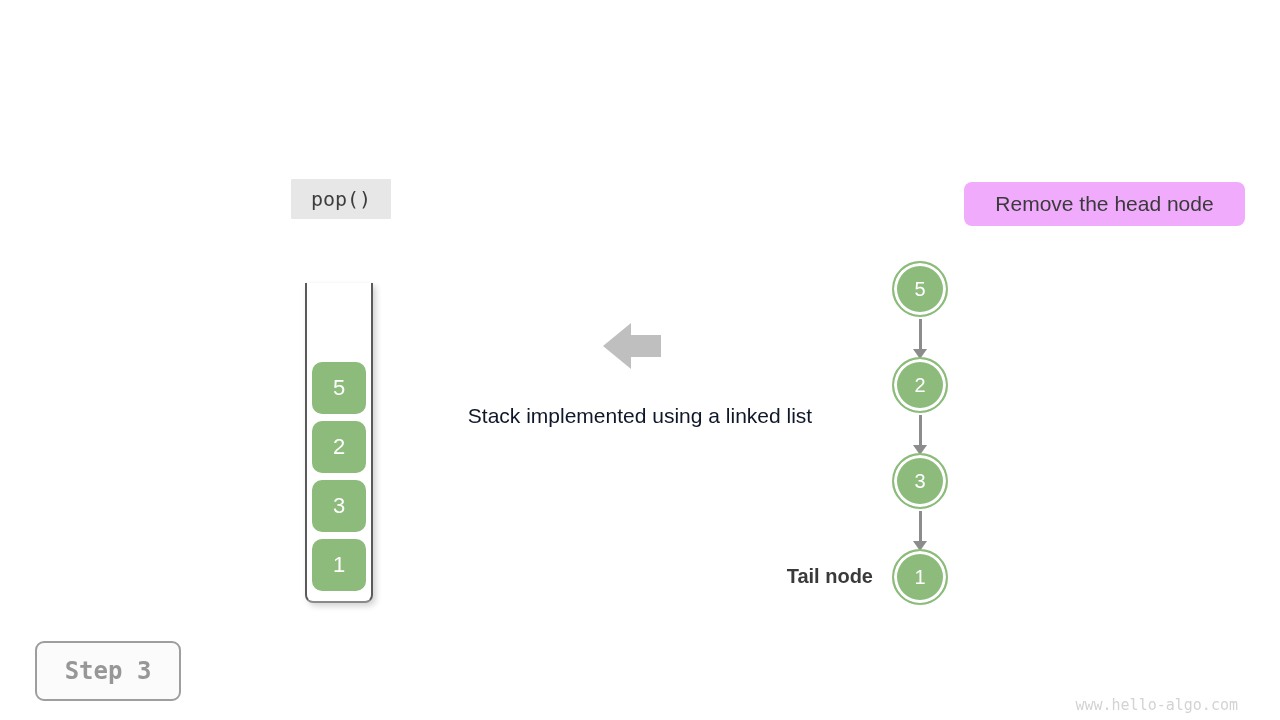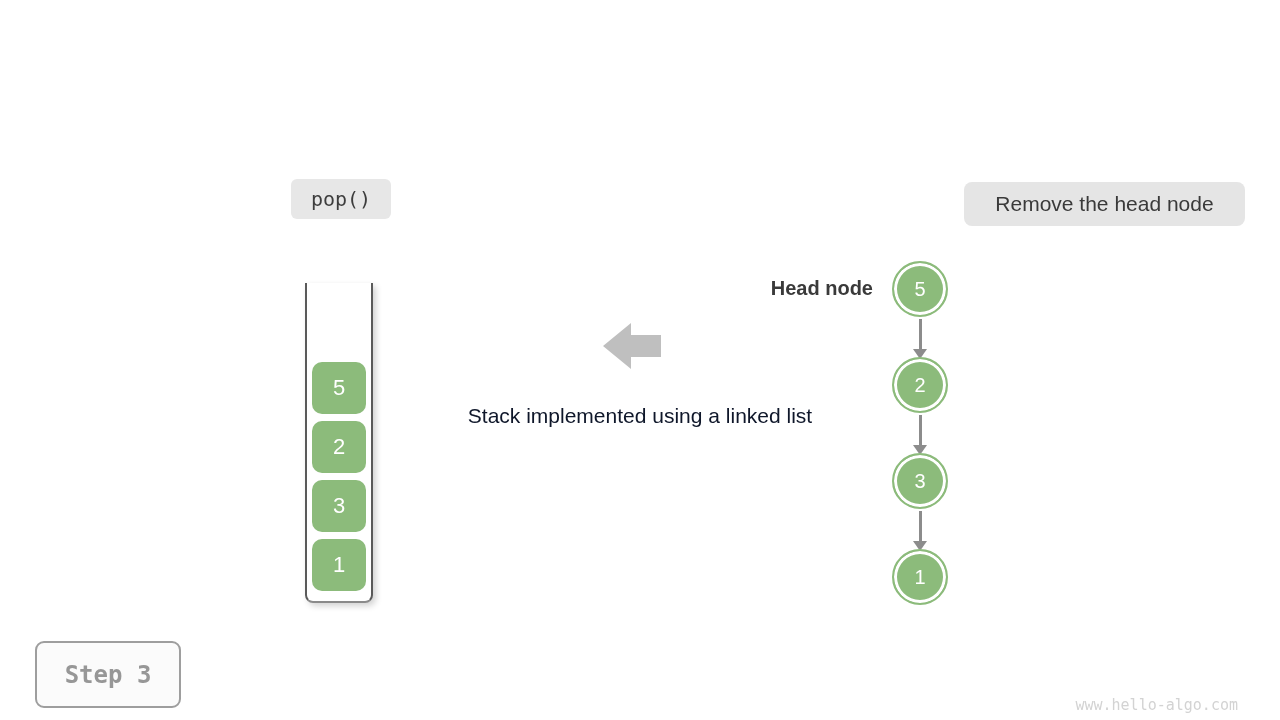--- a/index.html
+++ b/index.html
@@ -11,32 +11,32 @@
     overflow: hidden;
     font-family: "Liberation Sans", sans-serif;
   }
 
   
   .pop-box {
     position: absolute;
     left: 291px; top: 179px;
     width: 100px; height: 40px;
     background: #e7e7e7;
-    border-radius: 6px;
+    border-radius: 1px;
     display: flex; align-items: center; justify-content: center;
     font-family: "DejaVu Sans Mono", "Liberation Mono", monospace;
     font-size: 20px; color: #3d3d3d;
   }
 
   
   .remove-box {
     position: absolute;
     left: 964px; top: 182px;
     width: 281px; height: 44px;
-    background: #e5e5e5;
+    background: #f0abfc;
     border-radius: 8px;
     display: flex; align-items: center; justify-content: center;
     font-size: 21px; color: #3a3a3a;
   }
 
   
   .stack-container {
     position: absolute;
     left: 305px; top: 283px;
     width: 68px; height: 320px;
@@ -114,21 +114,21 @@
     position: absolute;
     left: 640px; width: 233px;
     text-align: right;
     font-size: 20px; font-weight: bold; color: #3a3a3a;
   }
 
   
   .step-box {
     position: absolute;
     left: 35px; top: 641px;
-    width: 146px; height: 67px;
+    width: 146px; height: 60px;
     background: #fbfbfb;
     border: 2px solid #9e9e9e;
     border-radius: 9px;
     box-sizing: border-box;
     display: flex; align-items: center; justify-content: center;
     font-family: "DejaVu Sans Mono", "Liberation Mono", monospace;
     font-size: 24px; font-weight: bold; color: #979797;
   }
 
   
@@ -158,22 +158,22 @@
     <div class="stack-item">3</div>
     <div class="stack-item">1</div>
   </div>
 
   <svg class="big-arrow" viewBox="0 0 58 46">
     <polygon points="0,23 28,0 28,12 58,12 58,34 28,34 28,46" fill="#bfbfbf"></polygon>
   </svg>
 
   <div class="caption">Stack implemented using a linked list</div>
 
-  <div class="node-label" style="top:277px">Head node</div>
-
+
+  <div class="node-label" style="top:565px">Tail node</div>
 
   <div class="ll-node" style="top:261px">5</div>
 
   <div class="connector" style="top:319px">
     <div class="line"></div>
     <div class="head"></div>
   </div>
 
   <div class="ll-node" style="top:357px">2</div>
 

